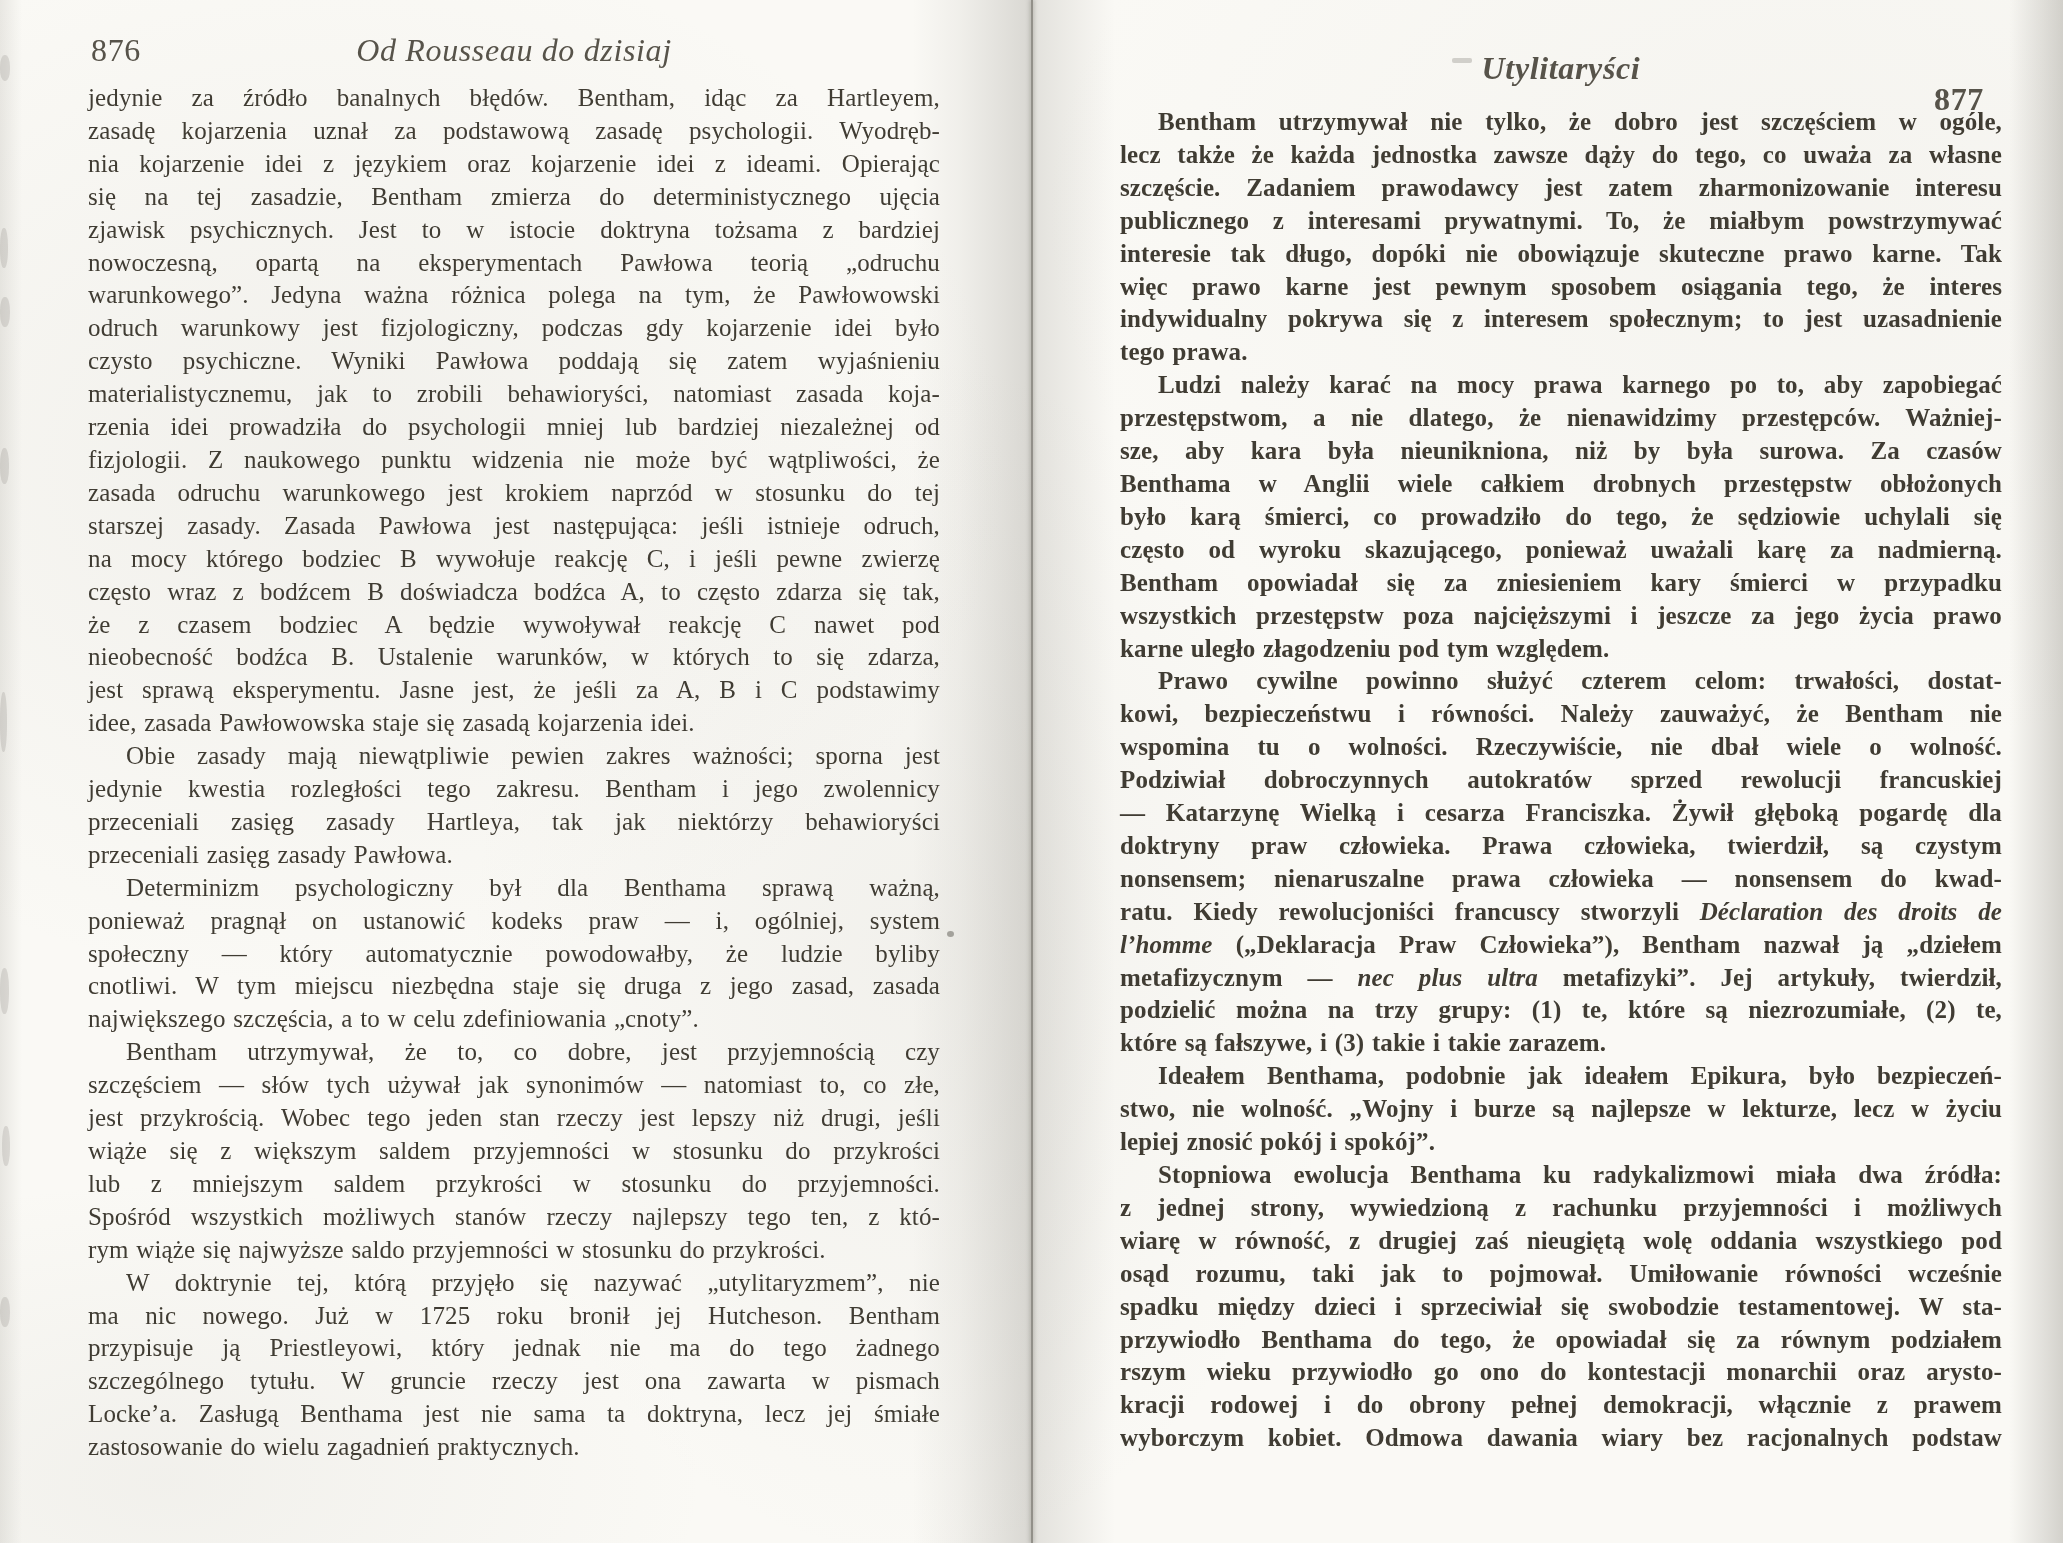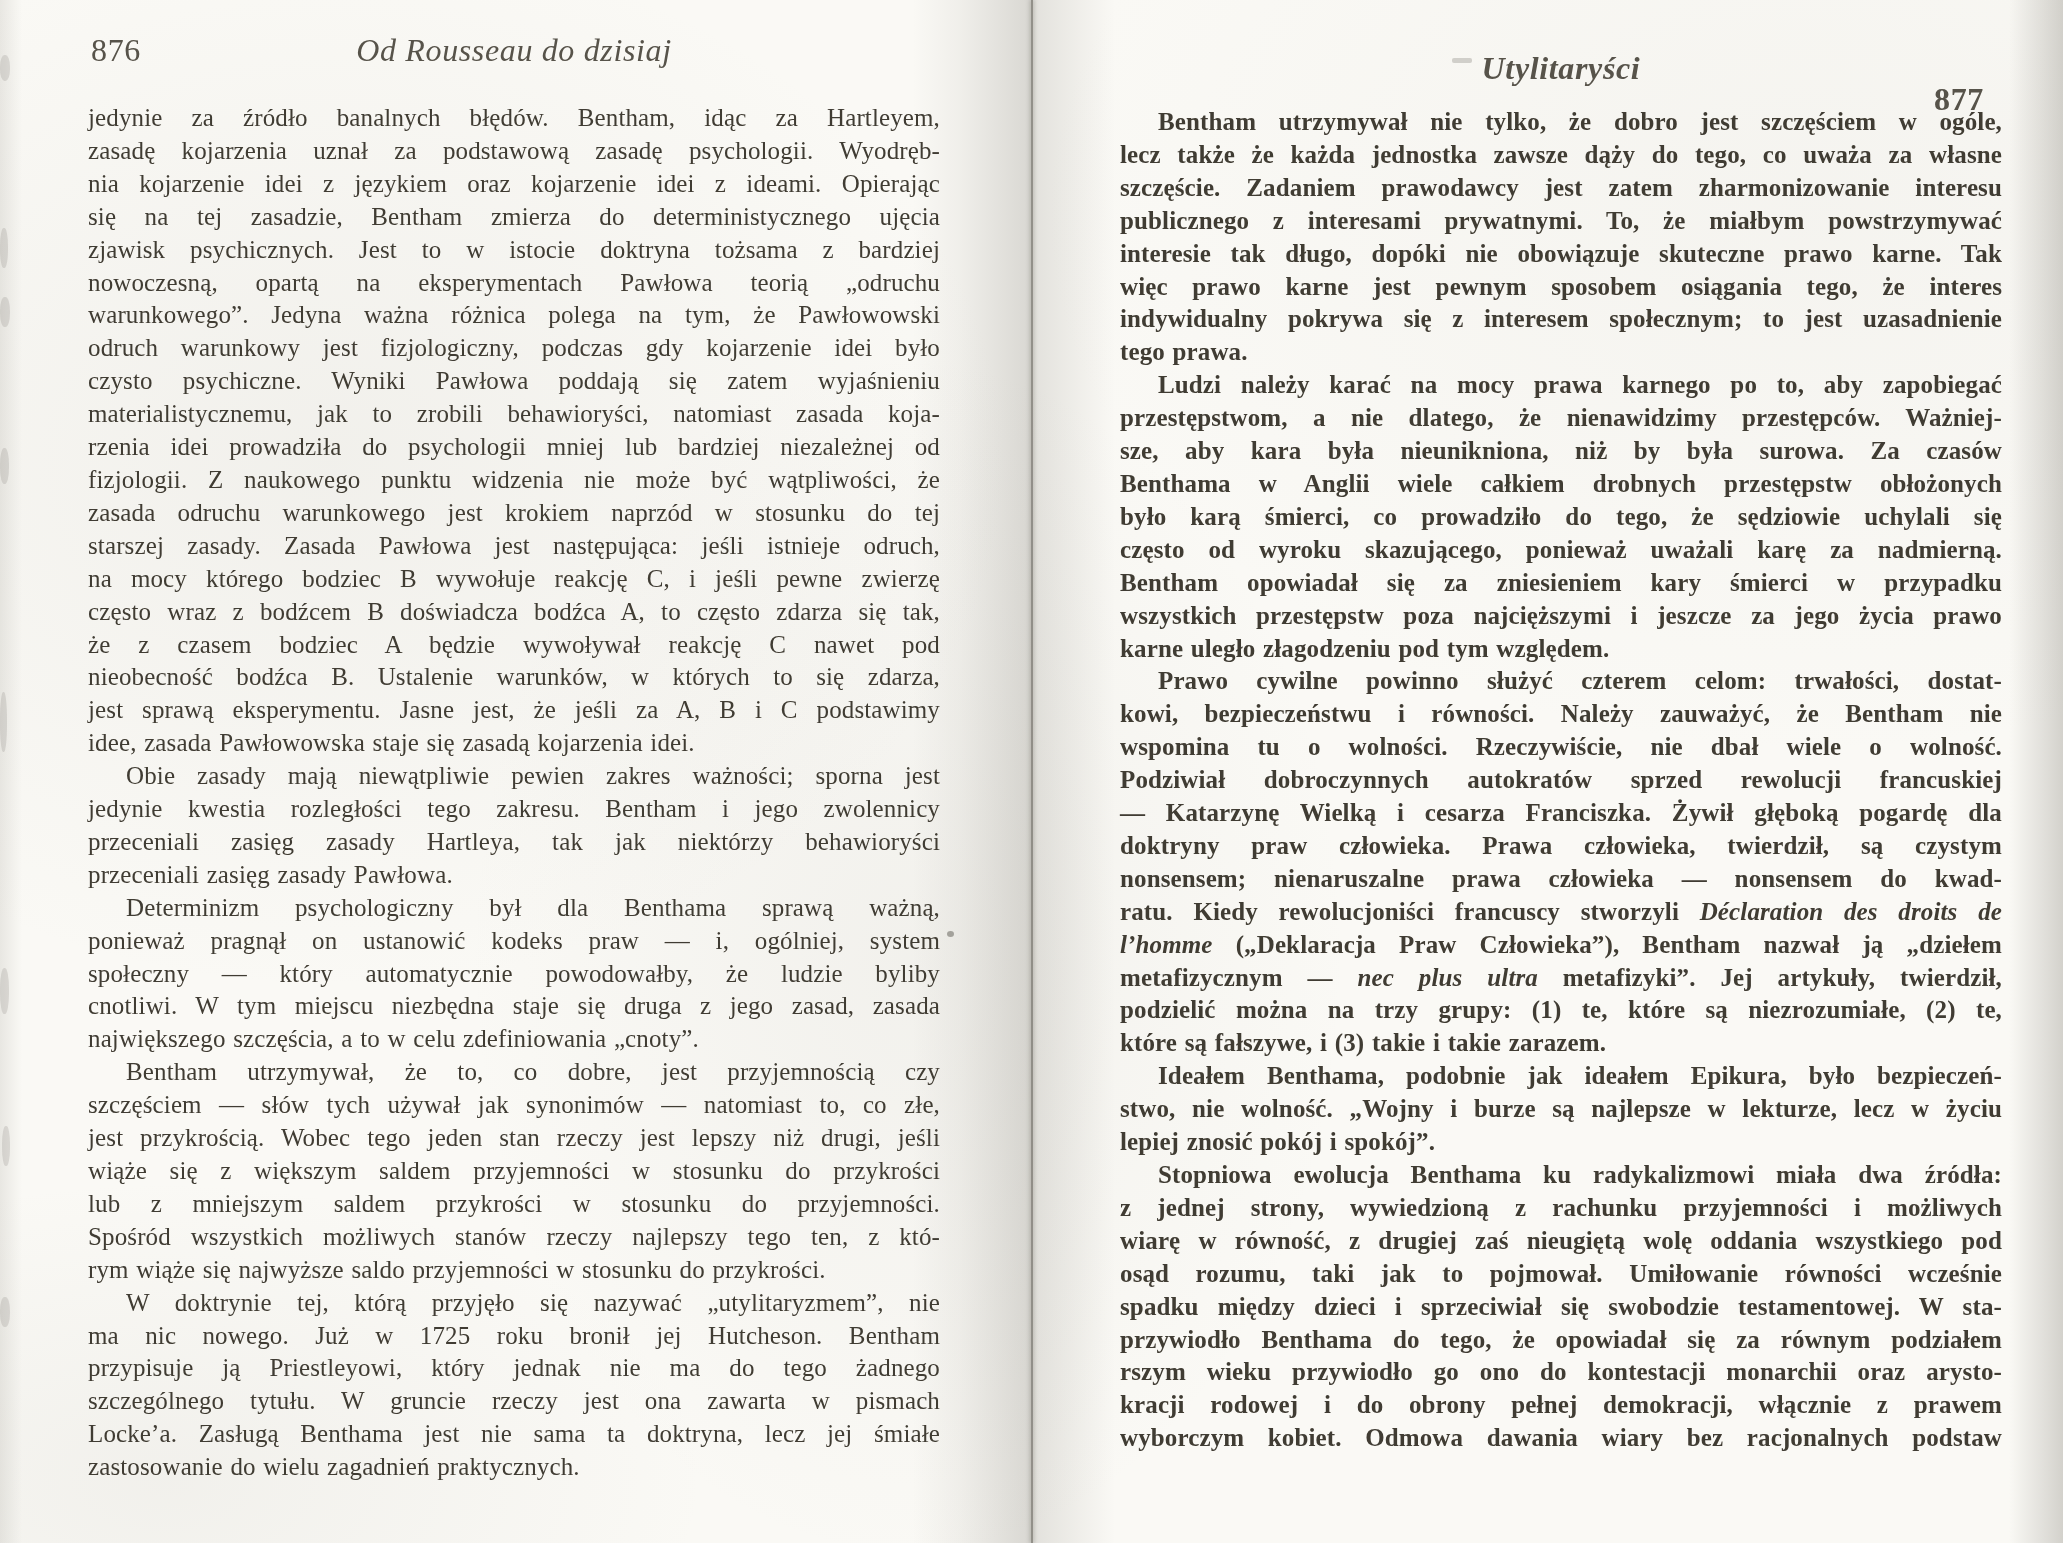--- a/index.html
+++ b/index.html
@@ -57,21 +57,21 @@
   .hdr .num.right-num { right: 18px; margin-top: 31px; }
   .hdr .title {
     position: absolute; left: 0; right: 0; top: 0;
     text-align: center; font-style: italic;
   }
   .body-text {
     font-size: 25px; line-height: 32.9px;
     color: var(--ink, #403c33);
     word-spacing: 0.05em; letter-spacing: 0.005em;
   }
-  .page-left .body-text  { margin-top: 37px; }
+  .page-left .body-text  { margin-top: 17px; }
   .page-right .body-text { margin-top: 23px; }
   .para { margin: 0; }
   .line { text-align: justify; text-align-last: justify; }
   .line.end { text-align-last: left; }
   .line.ind { text-indent: 38px; }
 </style>
 </head>
 <body style="--paper: #faf9f5; --ink: #403c33; --header-ink: #57534a;">
 
 <div class="texture"></div>

